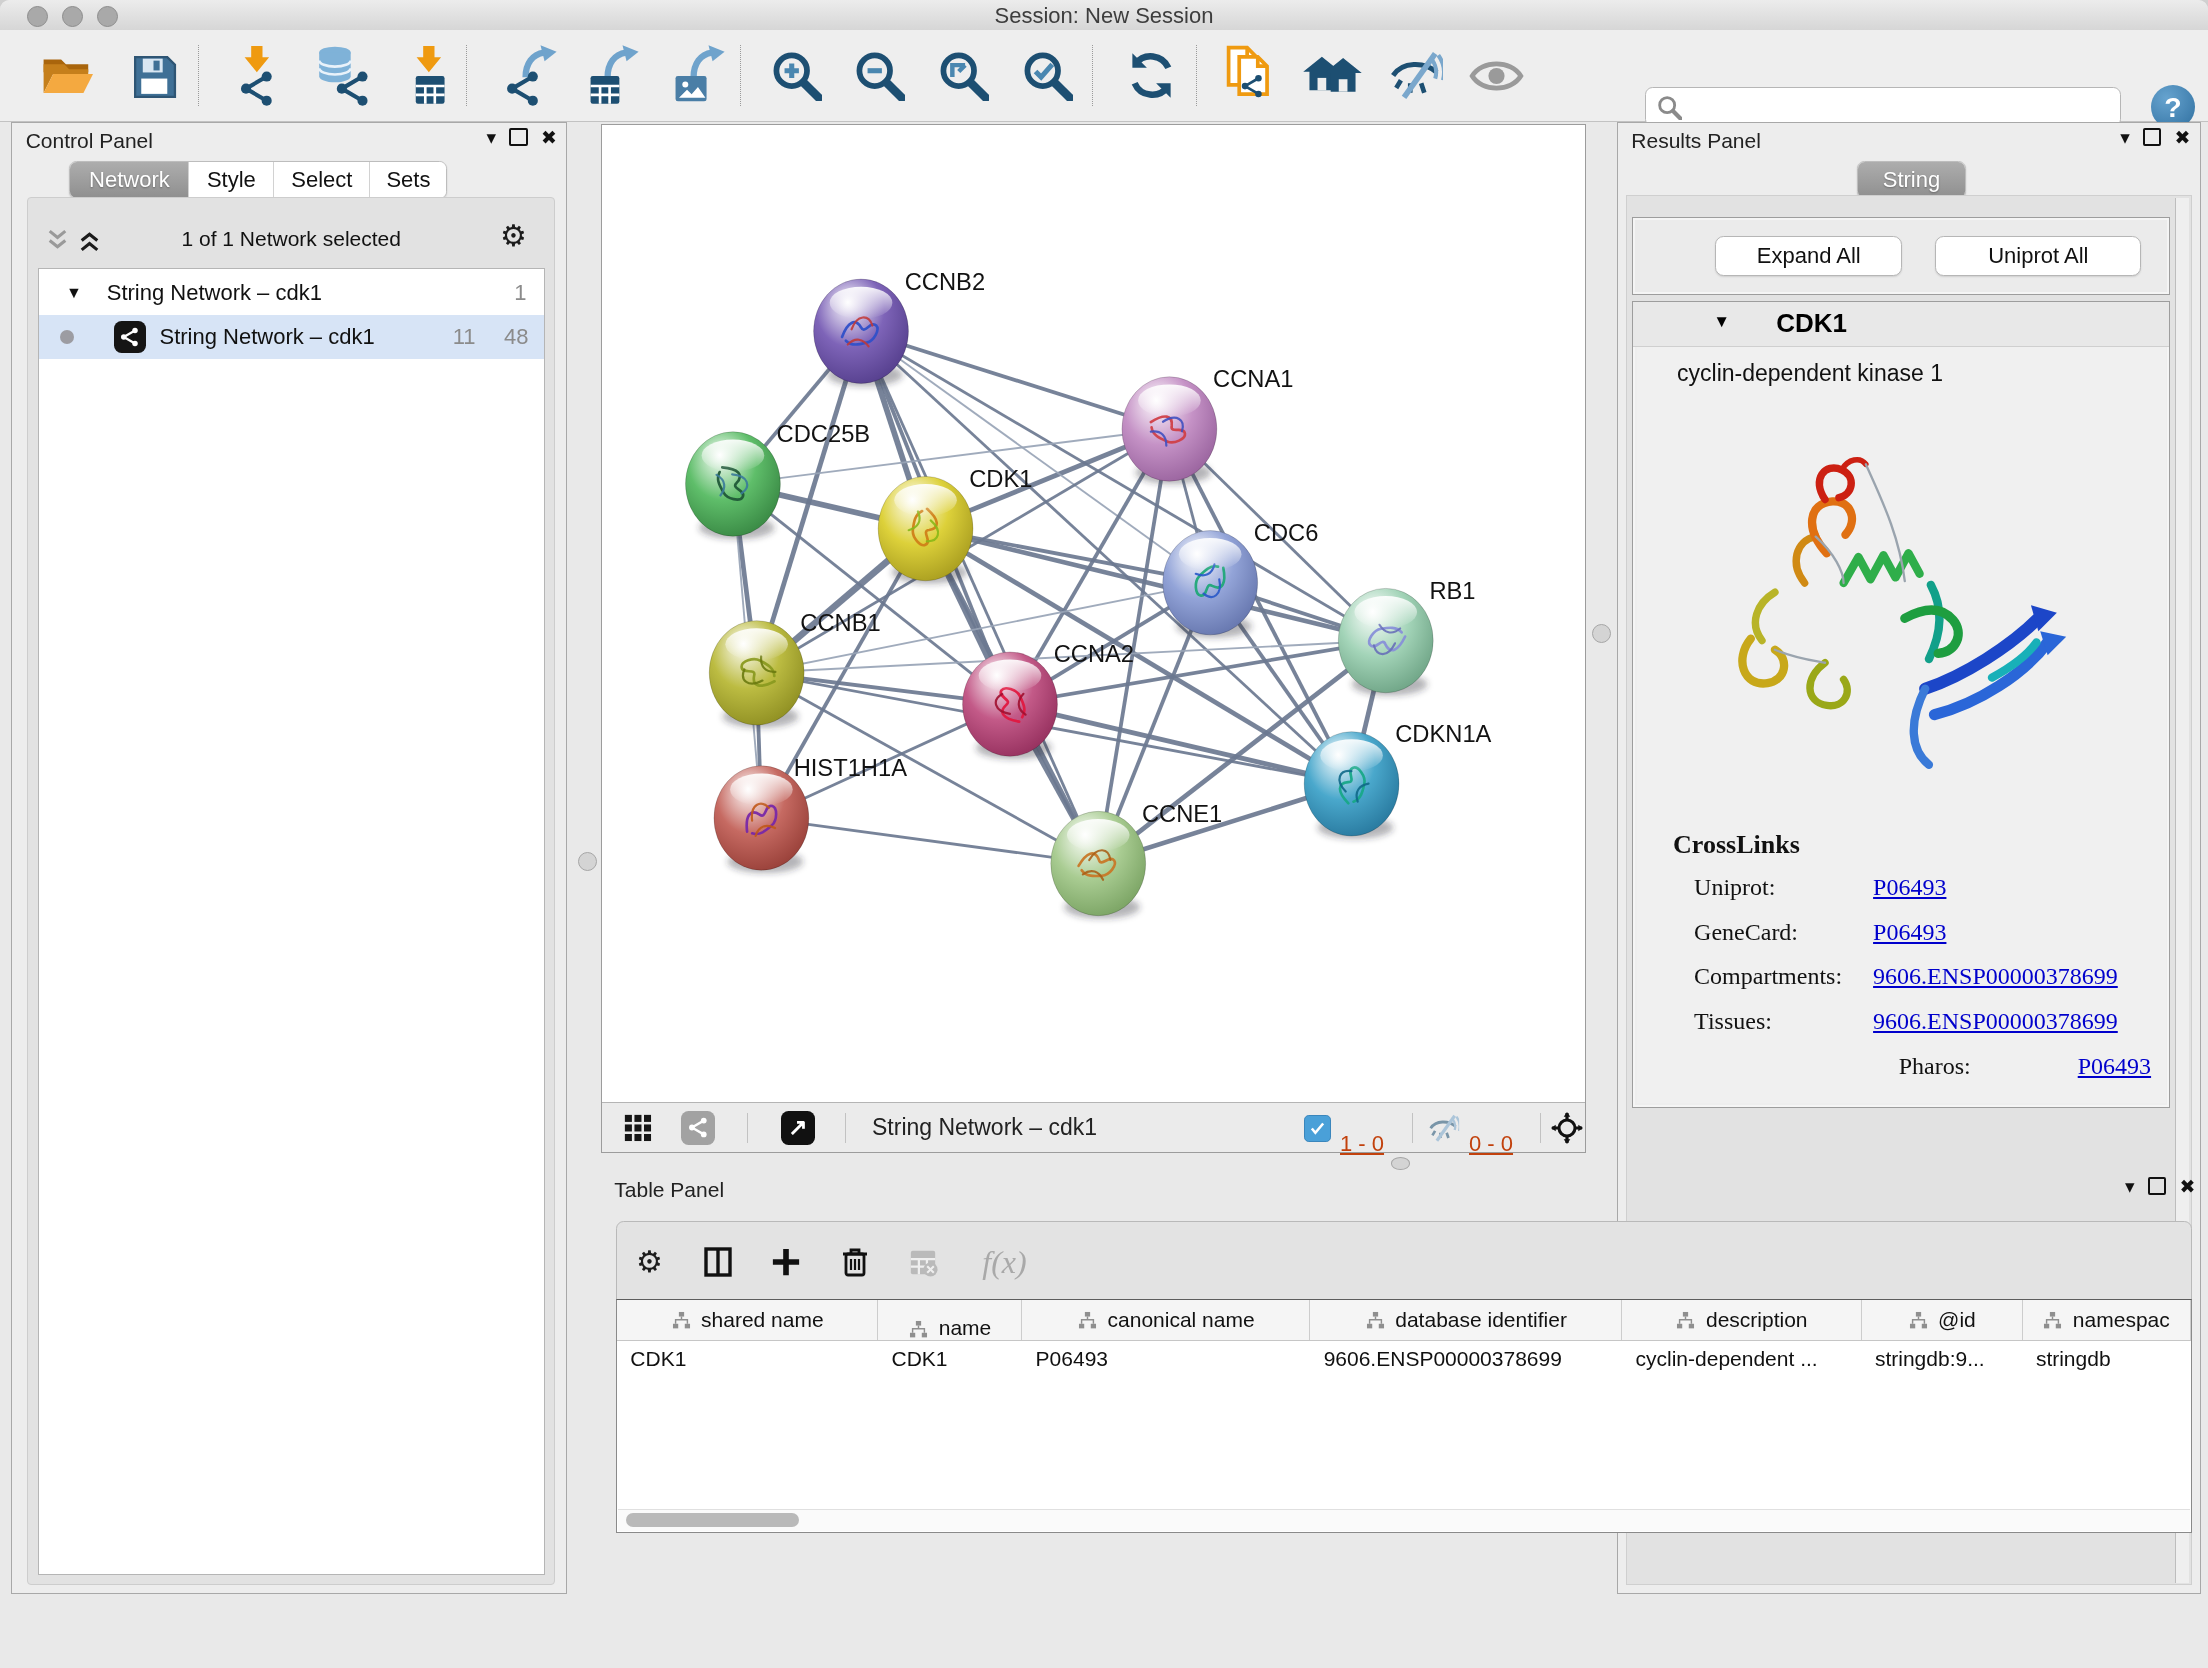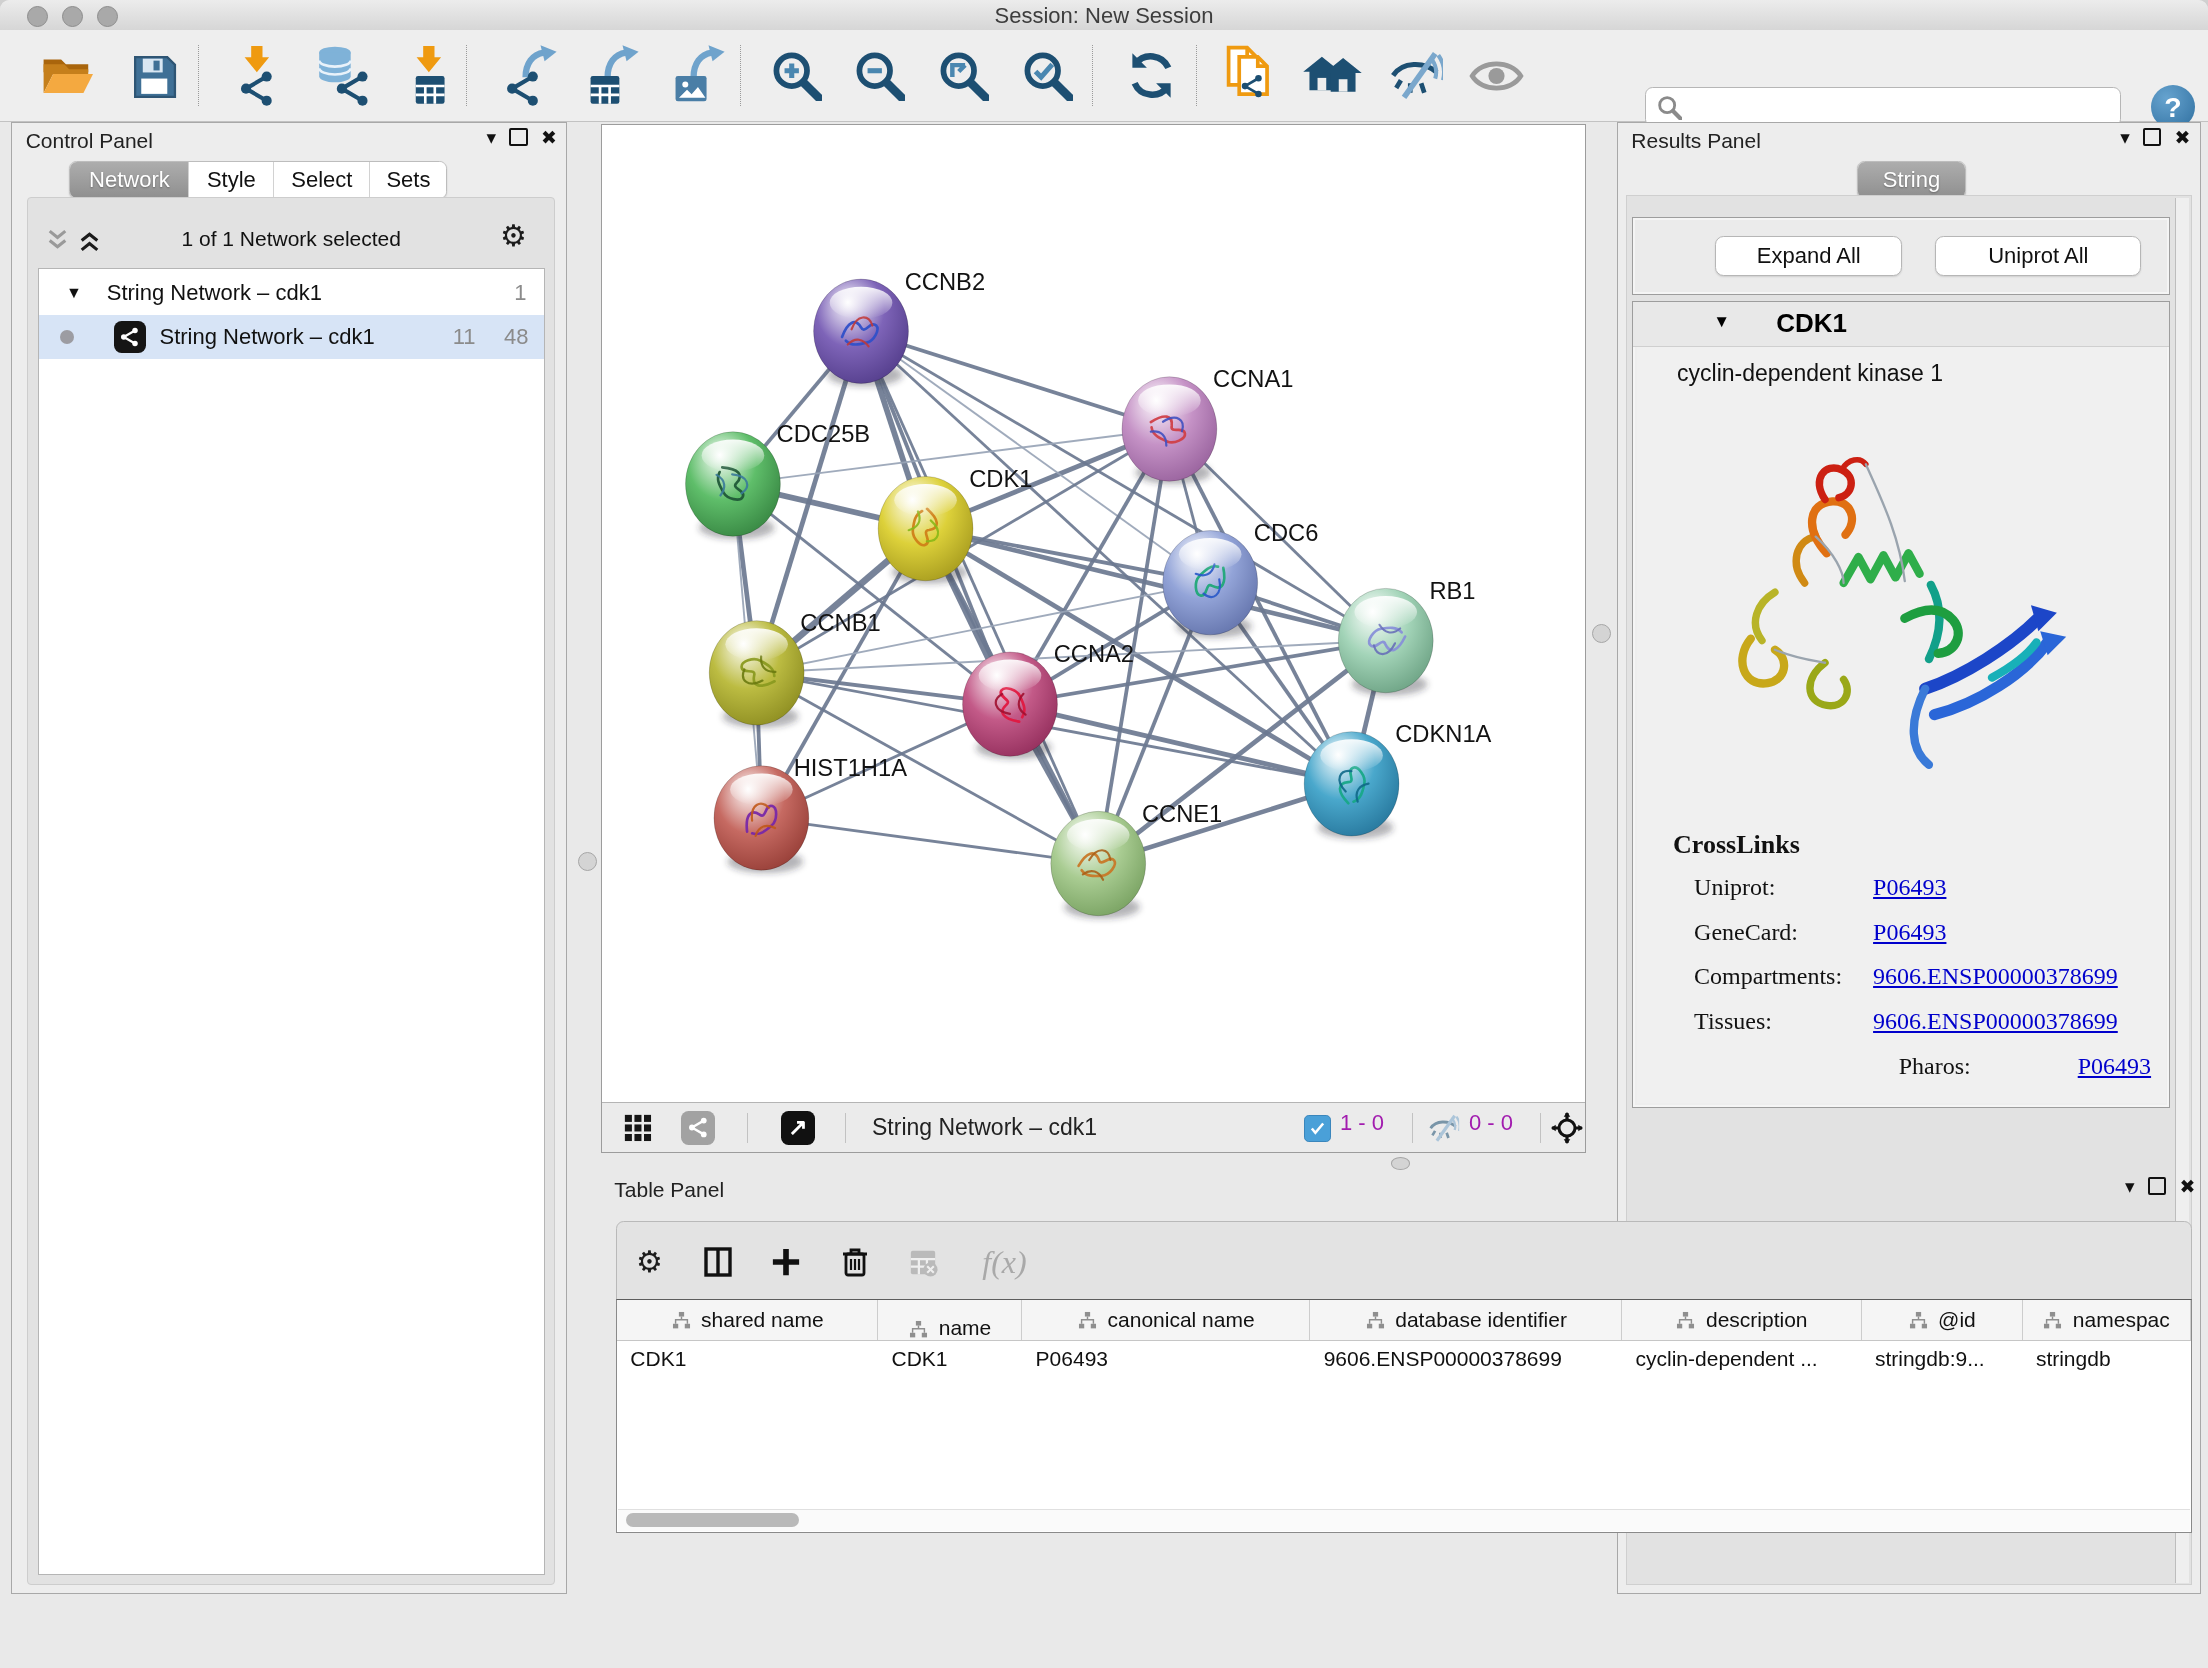--- a/index.html
+++ b/index.html
@@ -45,21 +45,21 @@
   .treerow.selected{background:#d7e4f6;}
   .chip{width:32px;height:32px;border-radius:7.6px;background:#151515;display:flex;align-items:center;justify-content:center;}
   .cnt{position:absolute;font-size:22px;color:#8b8b8b;}
   .dot{width:14.3px;height:14.3px;border-radius:50%;background:#9c9ca2;}
   
   .netpanel{position:absolute;left:601px;top:124px;width:985px;height:1029px;background:#fff;
     border:1px solid #9c9c9c;box-sizing:border-box;}
   .netbar{position:absolute;left:0;bottom:0;width:100%;height:49px;background:#ebebeb;border-top:1px solid #b4b4b4;}
   .nb-sep{position:absolute;top:9.5px;height:30px;border-left:1px solid #c2c2c2;}
   .nb-title{position:absolute;left:270px;top:11.4px;font-size:23px;color:#222;}
-  .nb-cnt{position:absolute;top:7px;font-size:22px;color:#a21caf;}
+  .nb-cnt{position:absolute;top:28px;font-size:22px;color:#c2410c;text-decoration:underline;}
   .checkbox{position:absolute;left:702px;top:12.4px;width:25px;height:25px;border-radius:4.8px;
     background:#4aa0d8;border:1px solid #3a86bc;display:flex;align-items:center;justify-content:center;}
   .blackchip{position:absolute;left:179px;top:7.6px;width:34px;height:34px;border-radius:7.6px;background:#111;
     color:#fff;font-size:23px;font-weight:bold;display:flex;align-items:center;justify-content:center;}
   .graychip{position:absolute;left:79px;top:7.6px;width:34px;height:34px;border-radius:7.6px;background:#a2a2a2;
     display:flex;align-items:center;justify-content:center;}
   
   .rp-inner{position:absolute;left:7.6px;top:72px;right:7.6px;bottom:7.6px;background:#e2e2e2;border:1px solid #cfcfcf;}
   .rp-scroll{position:absolute;right:2.9px;top:1.9px;bottom:1.9px;width:12.4px;background:#efefef;border-left:1px solid #bdbdbd;}
   .rbox{position:absolute;left:5.7px;right:21px;border:1px solid #9d9d9d;box-shadow:inset 0 0 0 1.9px #f5f5f5;background:#ebebeb;}

